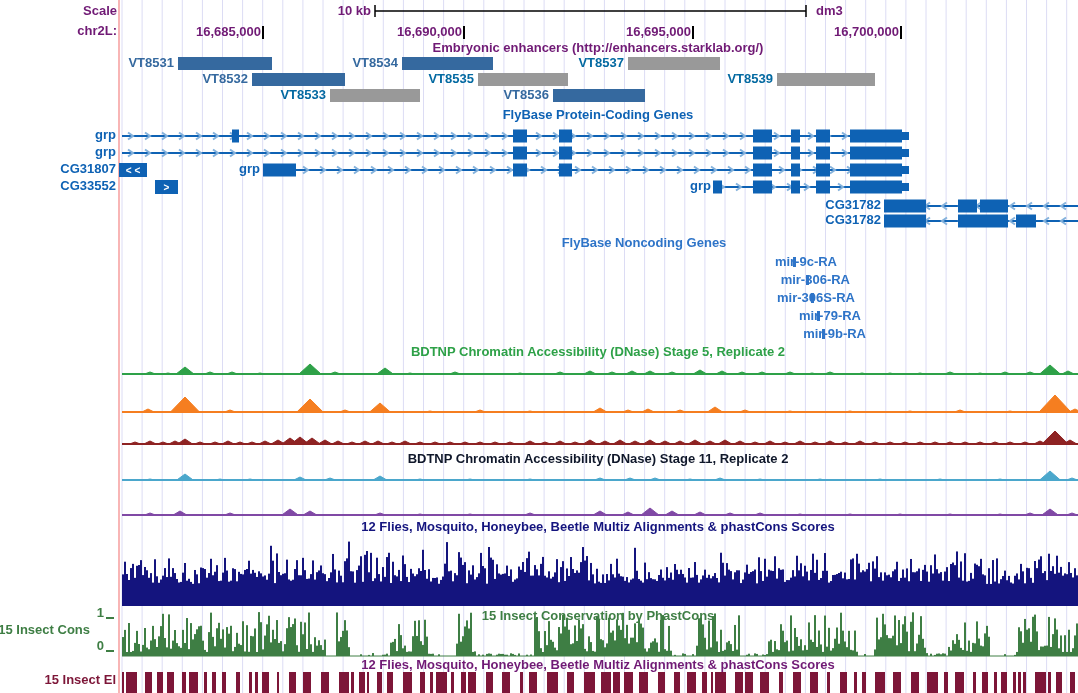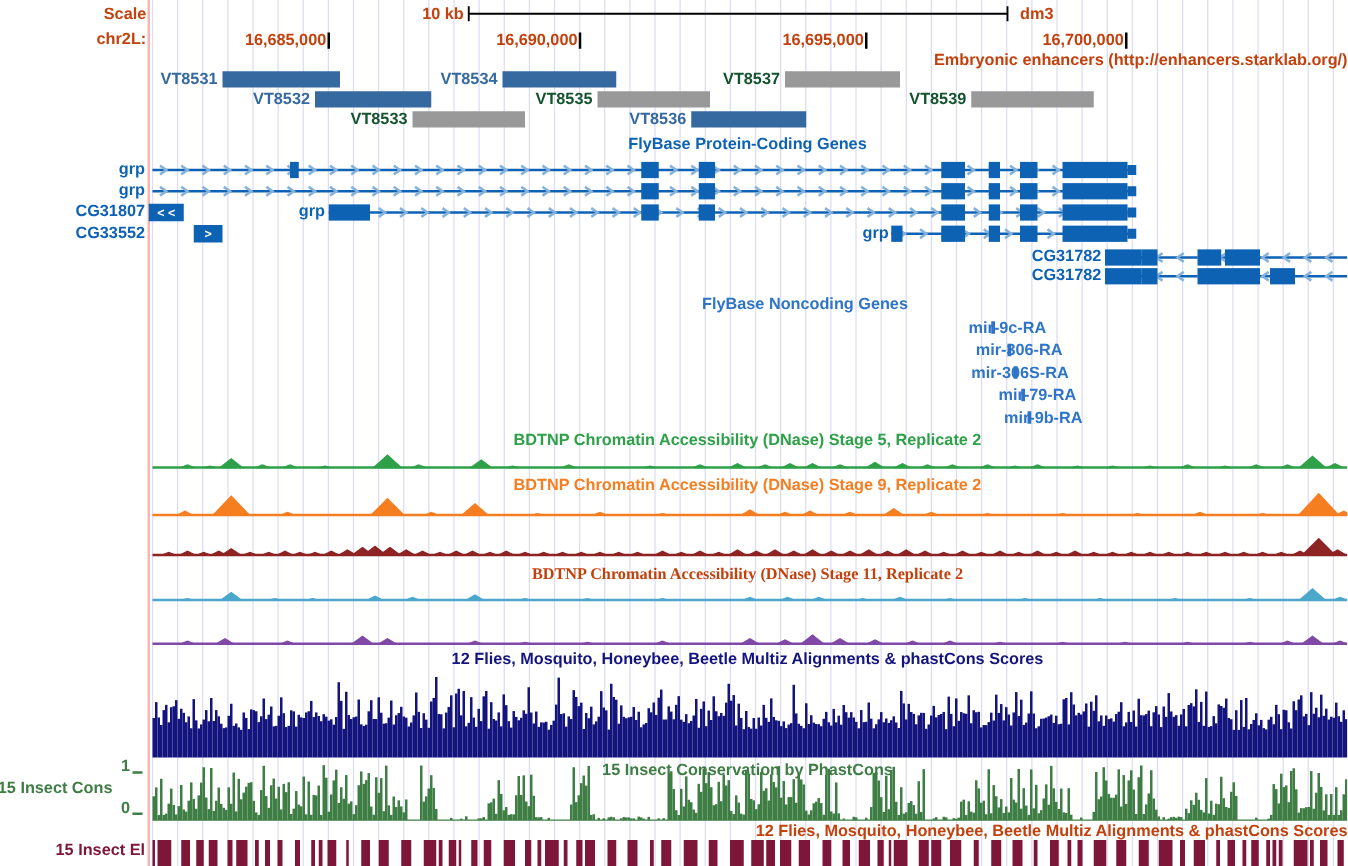--- a/index.html
+++ b/index.html
@@ -3,29 +3,29 @@
 <meta charset="utf-8">
 <style>
   html,body{margin:0;padding:0;background:#fff;}
   #browser{
     position:relative;width:1078px;height:693px;overflow:hidden;
     font-family:"Liberation Sans", sans-serif;background:#fff;
   }
   .abs{position:absolute;white-space:nowrap;font-size:13px;font-weight:bold;line-height:14px;}
   .r{transform:translateX(-100%);}
   .title{position:absolute;left:118px;width:960px;text-align:center;font-size:13px;font-weight:bold;line-height:14px;white-space:nowrap;}
-  .c-black{color:#c2410c;text-align:right;}
+  .c-black{color:#701a75;}
   .c-gene{color:#0E62B4;}
   .c-nc{color:#2E74C8;margin-left:46px;}
   .c-enhblue{color:#35699F;text-align:center;}
-  .c-enhgray{color:#14532d;}
+  .c-enhgray{color:#0369a1;}
   .c-s5{color:#2EA148;}
   .c-s9{color:#F57E20;}
   .c-s10{color:#8E2323;}
-  .c-s11{color:#c2410c;font-family:Liberation Serif, serif;}
+  .c-s11{color:#0f172a;}
   .c-s14{color:#8049A5;}
   .c-navy{color:#14147E;}
   .c-cons{color:#3E7E44;}
   .c-el{color:#7D1638;}
   svg{position:absolute;left:0;top:0;}
 </style>
 </head>
 <body>
 
 <div id="browser">
@@ -1481,21 +1481,20 @@
       <div class="abs r c-black" style="left: 261px; top: 25px;">16,685,000</div>
       <div class="abs r c-black" style="left: 462px; top: 25px;">16,690,000</div>
       <div class="abs r c-black" style="left: 691px; top: 25px;">16,695,000</div>
       <div class="abs r c-black" style="left: 899px; top: 25px;">16,700,000</div>
     </div>
 
   <div class="title c-gene" style="top:108px;">FlyBase Protein-Coding Genes</div>
   <div class="title c-black" style="top:41px;">Embryonic enhancers (http://enhancers.starklab.org/)</div>
   <div class="title c-nc" style="top:236px;">FlyBase Noncoding Genes</div>
   <div class="title c-s5" style="top:345px;">BDTNP Chromatin Accessibility (DNase) Stage 5, Replicate 2</div>
-  <div class="title c-s9" style="top:381px;">BDTNP Chromatin Accessibility (DNase) Stage 9, Replicate 2</div>
   <div class="title c-s11" style="top:452px;">BDTNP Chromatin Accessibility (DNase) Stage 11, Replicate 2</div>
   <div class="title c-navy" style="top:520px;">12 Flies, Mosquito, Honeybee, Beetle Multiz Alignments &amp; phastCons Scores</div>
   <div class="title c-cons" style="top:609px;">15 Insect Conservation by PhastCons</div>
   <div class="title c-black" style="top:658px;">12 Flies, Mosquito, Honeybee, Beetle Multiz Alignments &amp; phastCons Scores</div>
 
   <div class="abs r c-cons" style="left:90px;top:623px;">15 Insect Cons</div>
   <div class="abs r c-cons" style="left:104px;top:606px;">1</div>
   <div class="abs r c-cons" style="left:104px;top:639px;">0</div>
   <div class="abs r c-el" style="left:116px;top:673px;">15 Insect El</div>
 

